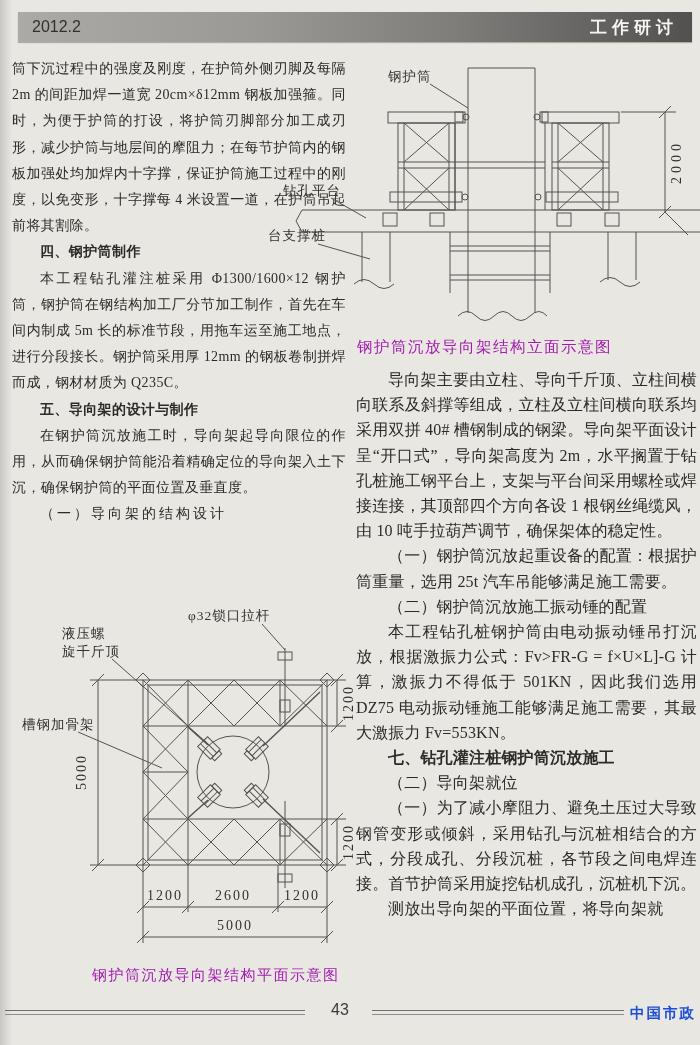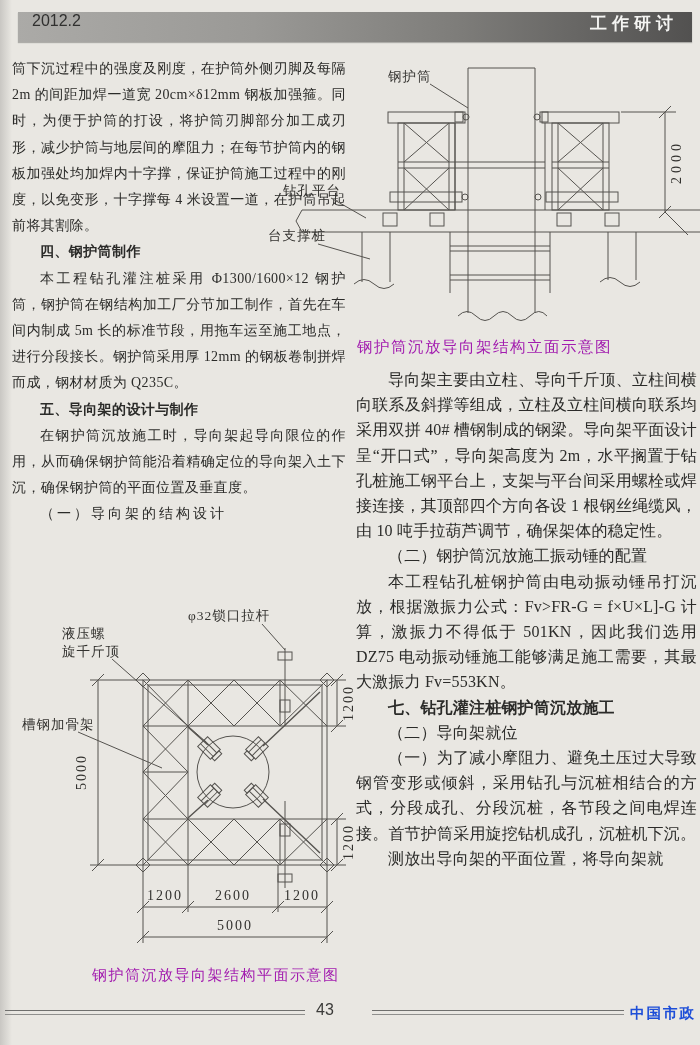--- a/index.html
+++ b/index.html
@@ -2,41 +2,41 @@
 <html><head>
 <meta charset="utf-8">
 <style>
   html,body{margin:0;padding:0}
   body{width:700px;height:1045px;position:relative;background:#e9e7e2;
        font-family:"Liberation Serif","DejaVu Serif",serif;color:#2b2b29;overflow:hidden}
   .edge-shade{position:absolute;left:0;top:0;bottom:0;width:12px;
        background:linear-gradient(to right,#c9c7c3,rgba(233,231,226,0))}
   .header-bar{position:absolute;left:18px;top:12px;width:674px;height:30px;box-sizing:border-box;
        background:linear-gradient(to right,#abaaa7,#9a9996 35%,#7e7d7a 65%,#525150);
-       display:flex;justify-content:space-between;padding:0 14px;
+       display:flex;align-items:center;justify-content:space-between;padding:0 14px;
        box-shadow:0 1px 1px rgba(0,0,0,.25)}
   .issue{font-size:16px;color:#30302f;font-family:"Liberation Sans","DejaVu Sans",sans-serif}
   .section-title{font-size:17px;color:#f4f4f2;font-weight:bold;letter-spacing:5px}
   .col{position:absolute;text-align:justify}
   .col-left{left:12px;top:56px;width:334px;font-size:14px;line-height:26.2px;letter-spacing:.4px}
   .col-right{left:356px;top:367px;width:341px;font-size:16px;line-height:25.2px;letter-spacing:.2px}
   .col p{margin:0;text-indent:2em}
   .col p.cont{text-indent:0}
   .h{font-weight:bold}
   .kai{letter-spacing:3px}
   .caption{position:absolute;font-size:15.5px;letter-spacing:1.5px;color:#a21caf;white-space:nowrap}
   svg{position:absolute;overflow:visible}
   .ln{stroke:#55534f;stroke-width:1;fill:none}
   .ln2{stroke:#55534f;stroke-width:1.4;fill:none}
   .lbl{fill:#33322f;font-size:13.5px;letter-spacing:1px;
        font-family:"Liberation Serif","DejaVu Serif",serif}
   .dim{fill:#33322f;font-size:14px;letter-spacing:2px;
        font-family:"Liberation Serif","DejaVu Serif",serif}
   .rule{position:absolute;height:3px;border-top:1.6px solid #6f6f6d;border-bottom:1px solid #8f8f8d}
-  .pagenum{position:absolute;left:316px;top:1001px;width:48px;font-size:16px;
+  .pagenum{position:absolute;left:316px;top:1001px;width:48px;text-align:center;font-size:16px;
        color:#3b3b39;font-family:"Liberation Sans","DejaVu Sans",sans-serif}
   .journal{position:absolute;left:630px;top:1004px;font-size:14.5px;font-weight:bold;
        color:#1d4ed8;letter-spacing:2px}
 </style>
 </head>
 <body>
 
 <div class="edge-shade"></div>
 
 <div class="header-bar">
@@ -107,20 +107,21 @@
     <text class="lbl" x="25" y="145">钻孔平台</text>
     <path class="ln" d="M73,148 L108,168"></path>
     <text class="lbl" x="10" y="190">台支撑桩</text>
     <path class="ln" d="M60,194 L112,209"></path>
   </g>
 </svg>
 <div class="caption" style="left:357px;top:337px">钢护筒沉放导向架结构立面示意图</div>
 
 <div class="col col-right">
   <p>导向架主要由立柱、导向千斤顶、立柱间横向联系及斜撑等组成，立柱及立柱间横向联系均采用双拼 40# 槽钢制成的钢梁。导向架平面设计呈“开口式”，导向架高度为 2m，水平搁置于钻孔桩施工钢平台上，支架与平台间采用螺栓或焊接连接，其顶部四个方向各设 1 根钢丝绳缆风，由 10 吨手拉葫芦调节，确保架体的稳定性。</p>
+  <p>（一）钢护筒沉放起重设备的配置：根据护筒重量，选用 25t 汽车吊能够满足施工需要。</p>
   <p>（二）钢护筒沉放施工振动锤的配置</p>
   <p>本工程钻孔桩钢护筒由电动振动锤吊打沉放，根据激振力公式：Fv&gt;FR-G = f×U×L]-G 计算，激振力不得低于 501KN，因此我们选用 DZ75 电动振动锤施工能够满足施工需要，其最大激振力 Fv=553KN。</p>
   <p class="h">七、钻孔灌注桩钢护筒沉放施工</p>
   <p>（二）导向架就位</p>
   <p>（一）为了减小摩阻力、避免土压过大导致钢管变形或倾斜，采用钻孔与沉桩相结合的方式，分段成孔、分段沉桩，各节段之间电焊连接。首节护筒采用旋挖钻机成孔，沉桩机下沉。</p>
   <p>测放出导向架的平面位置，将导向架就</p>
 </div>
 
 <svg style="left:10px;top:596px" width="352" height="378" viewBox="0 0 352 378">
   <g>

